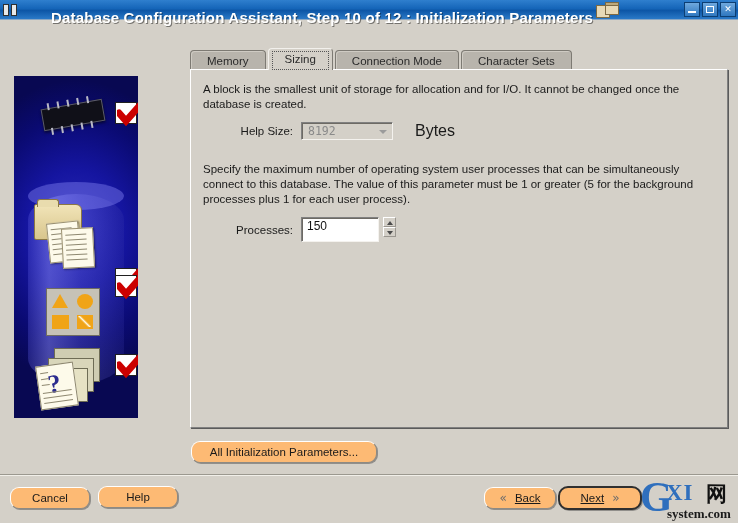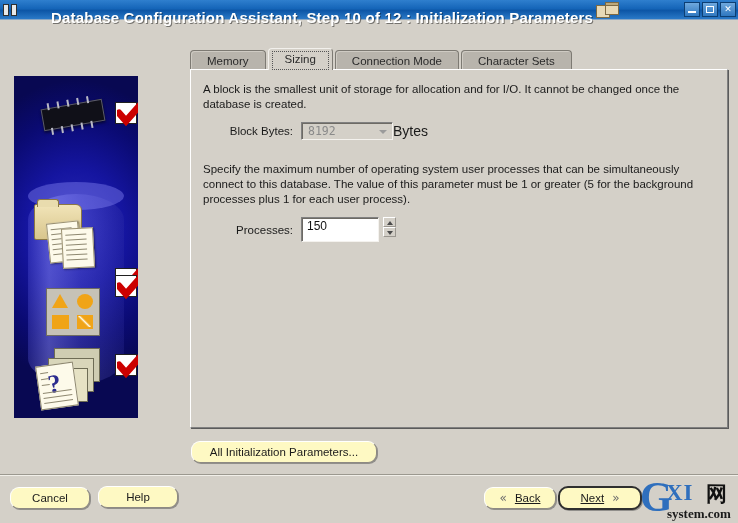--- a/index.html
+++ b/index.html
@@ -294,21 +294,21 @@
     font-size: 11.5px; color: #8a8a8a; padding-left: 6px;
     font-family: "DejaVu Sans Mono", monospace;
   }
   .combo .arrow {
     position: absolute; right: 5px; top: 7px;
     width: 0; height: 0;
     border-left: 4px solid transparent;
     border-right: 4px solid transparent;
     border-top: 4px solid #9b9b9b;
   }
-  .unit { font-size: 14px; color: #1a1a1a; margin-left: 0; }
+  .unit { font-size: 16px; color: #1a1a1a; margin-left: 22px; }
 
   .spinbox {
     display: flex; align-items: stretch;
   }
   .spin-text {
     width: 78px; height: 25px;
     background: #ffffff;
     border: 1px solid #808080;
     border-right-color: #f4f2ee; border-bottom-color: #f4f2ee;
     box-shadow: inset 1px 1px 0 #6d6a64;
@@ -333,21 +333,21 @@
     position: absolute; left: 3px; top: 3px;
     width: 0; height: 0;
     border-left: 3px solid transparent;
     border-right: 3px solid transparent;
   }
   .spin-btn .up { border-bottom: 4px solid #4a4a4a; }
   .spin-btn .dn { border-top: 4px solid #4a4a4a; }
 
   
   .btn {
-    background: #fef9c3;
+    background: #fdba74;
     border: 1px solid #8e8a83;
     border-top-color: #ffffff; border-left-color: #ffffff;
     border-radius: 9px;
     font-size: 11.5px;
     color: #1a1a1a;
     height: 22px;
     line-height: 20px;
     padding: 0 14px;
     text-align: center;
     box-shadow: 1px 1px 0 rgba(90,90,90,0.55);
@@ -528,21 +528,21 @@
     <div class="tab">
       <span>Character Sets</span>
     </div>
   </div>
 
   <div class="panel">
     <div class="panel-inner">
       <p class="para">A block is the smallest unit of storage for allocation and for I/O. It cannot be changed once the database is created.</p>
 
       <div class="field-row">
-        <div class="field-label">Block Bytes:</div>
+        <div class="field-label">Help Size:</div>
         <div class="combo">
           <span class="val">8192</span>
           <span class="arrow"></span>
         </div>
         <div class="unit">Bytes</div>
       </div>
 
       <p class="para second">Specify the maximum number of operating system user processes that can be simultaneously connect to this database. The value of this parameter must be 1 or greater (5 for the background processes plus 1 for each user process).</p>
 
       <div class="field-row">

